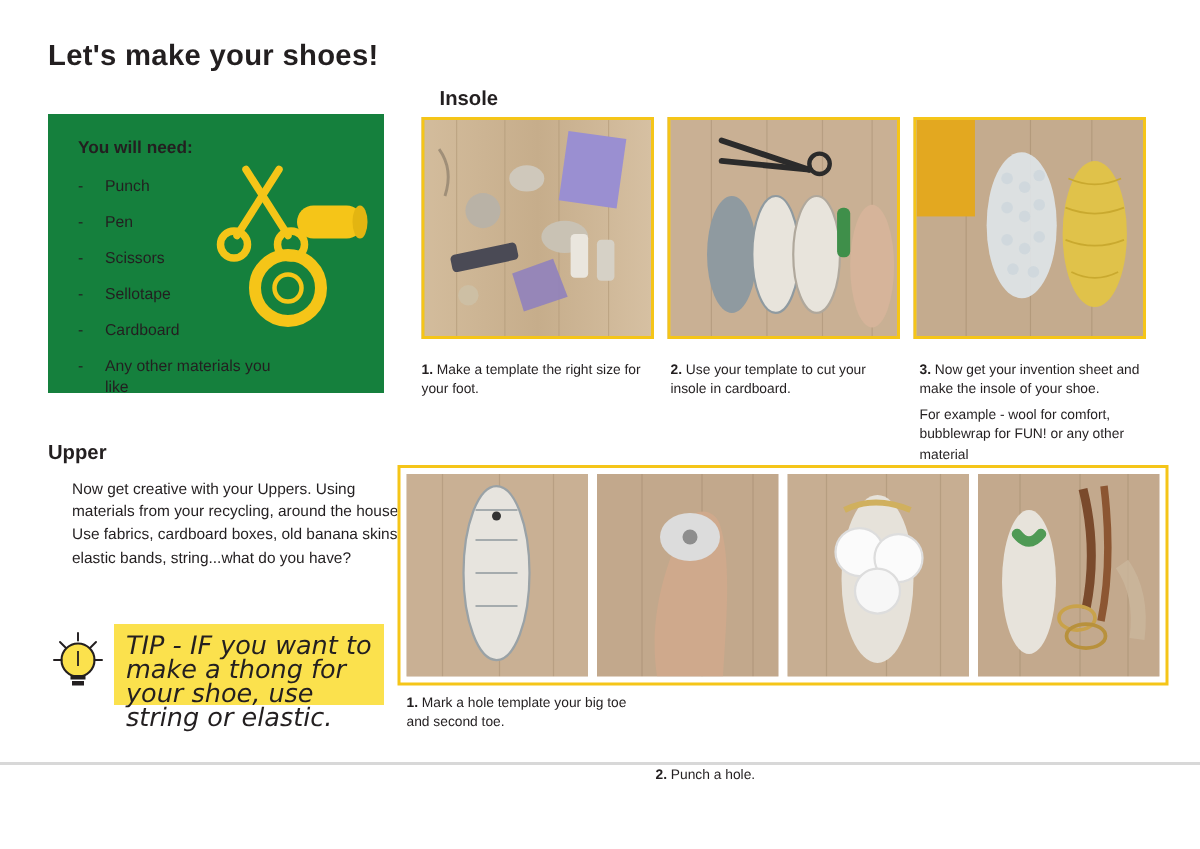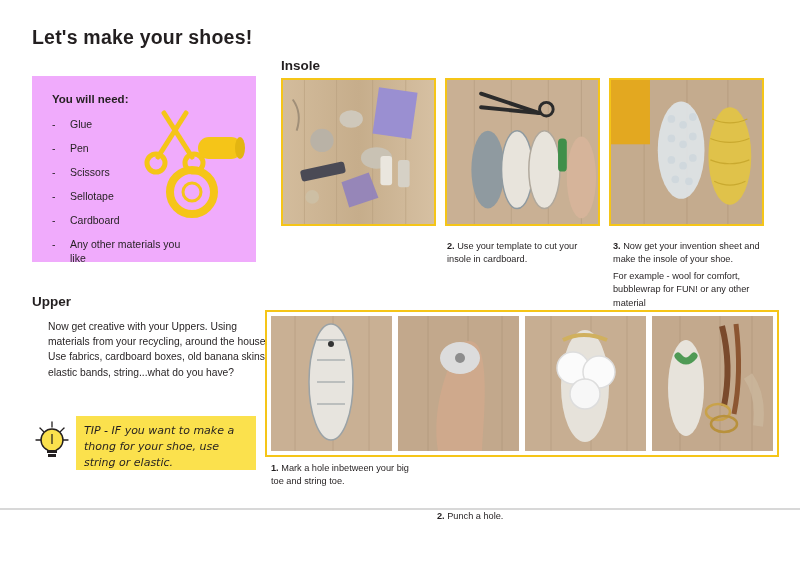--- a/index.html
+++ b/index.html
@@ -34,21 +34,21 @@
     color: #231f20;
   }
 
   
   .need-box {
     position: absolute;
     left: 32px;
     top: 76px;
     width: 224px;
     height: 186px;
-    background: #f0abfc;
+    background: #15803d;
     box-sizing: border-box;
     padding: 17px 16px 10px 20px;
   }
   .need-title {
     font-size: 11.5px;
     font-weight: bold;
     margin-bottom: 12px;
   }
   .need-list {
     list-style: none;
@@ -104,38 +104,38 @@
     top: 416px;
     width: 180px;
     height: 54px;
     background: #fbe14d;
   }
   .tip-text {
     position: absolute;
     left: 84px;
     top: 423px;
     width: 170px;
-    font-size: 11px;
+    font-size: 17px;
     line-height: 16px;
     color: #231f20;
     font-family: "DejaVu Sans", sans-serif;
     font-style: italic;
   }
   .bulb {
     position: absolute;
     left: 32px;
     top: 420px;
     width: 40px;
     height: 44px;
   }
 
   
   .insole-head {
     position: absolute;
-    left: 281px;
+    left: 293px;
     top: 58px;
     font-size: 13.5px;
     font-weight: bold;
   }
   .photo-row-insole {
     position: absolute;
     left: 281px;
     top: 78px;
     display: flex;
     gap: 9px;
@@ -211,21 +211,21 @@
 </head>
 <body>
 
 <div class="page">
 
   <div class="title">Let's make your shoes!</div>
 
   <div class="need-box">
     <div class="need-title">You will need:</div>
     <ul class="need-list">
-      <li><span class="dash">-</span><span>Glue</span></li>
+      <li><span class="dash">-</span><span>Punch</span></li>
       <li><span class="dash">-</span><span>Pen</span></li>
       <li><span class="dash">-</span><span>Scissors</span></li>
       <li><span class="dash">-</span><span>Sellotape</span></li>
       <li><span class="dash">-</span><span>Cardboard</span></li>
       <li><span class="dash">-</span><span>Any other materials you like</span></li>
     </ul>
   </div>
 
   <svg class="tools" viewBox="0 0 115 125">
 
@@ -343,20 +343,24 @@
         <g stroke="#c9a92f" stroke-width="1.2" fill="none">
           <path d="M104 40 q18 8 36 0"></path>
             <path d="M102 60 q20 8 40 0"></path>
             <path d="M102 82 q20 8 40 0"></path>
             <path d="M106 104 q16 8 32 0"></path>
         </g>
       </svg>
     </div>
   </div>
 
+  <div class="caption cap1">
+    <b>1.</b>
+    <span>Make a template the right size for your foot.</span>
+  </div>
   <div class="caption cap2">
     <b>2.</b>
     <span>Use your template to cut your insole in cardboard.</span>
   </div>
   <div class="caption cap3">
     <b>3.</b>
     <span>Now get your invention sheet and make the insole of your shoe.</span>
   </div>
   <div class="caption cap3b">For example - wool for comfort, bubblewrap for FUN! or any other material</div>
 
@@ -420,21 +424,21 @@
         <path d="M84 8 q6 50 -2 90" stroke="#8c5632" stroke-width="5" fill="none"></path>
         <ellipse cx="66" cy="96" rx="12" ry="8" fill="none" stroke="#c9a24a" stroke-width="2.5"></ellipse>
         <ellipse cx="72" cy="108" rx="13" ry="8" fill="none" stroke="#b8913c" stroke-width="2.5"></ellipse>
         <path d="M96 60 q14 20 10 50" stroke="#cbb79c" stroke-width="10" fill="none" opacity="0.8"></path>
       </svg>
     </div>
   </div>
 
   <div class="caption cap4">
     <b>1.</b>
-    <span>Mark a hole inbetween your big toe and string toe.</span>
+    <span>Mark a hole template your big toe and second toe.</span>
   </div>
   <div class="caption cap5">
     <b>2.</b>
     <span>Punch a hole.</span>
   </div>
 
   <div class="footer-line"></div>
   <div class="footer">
 
     

